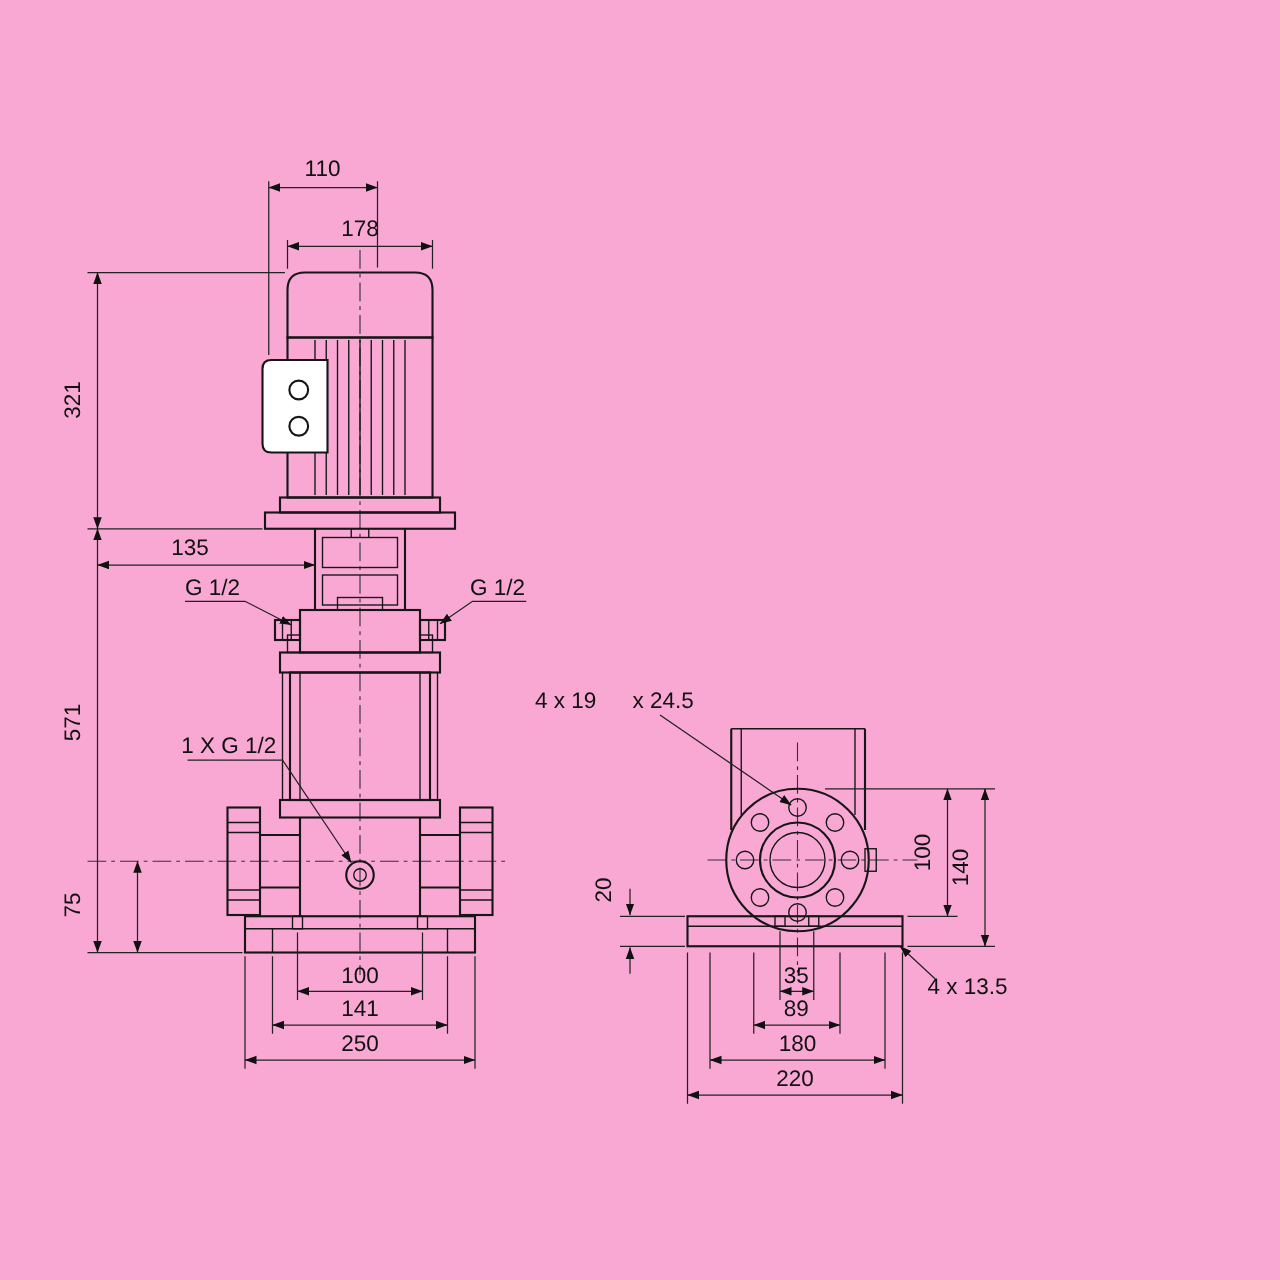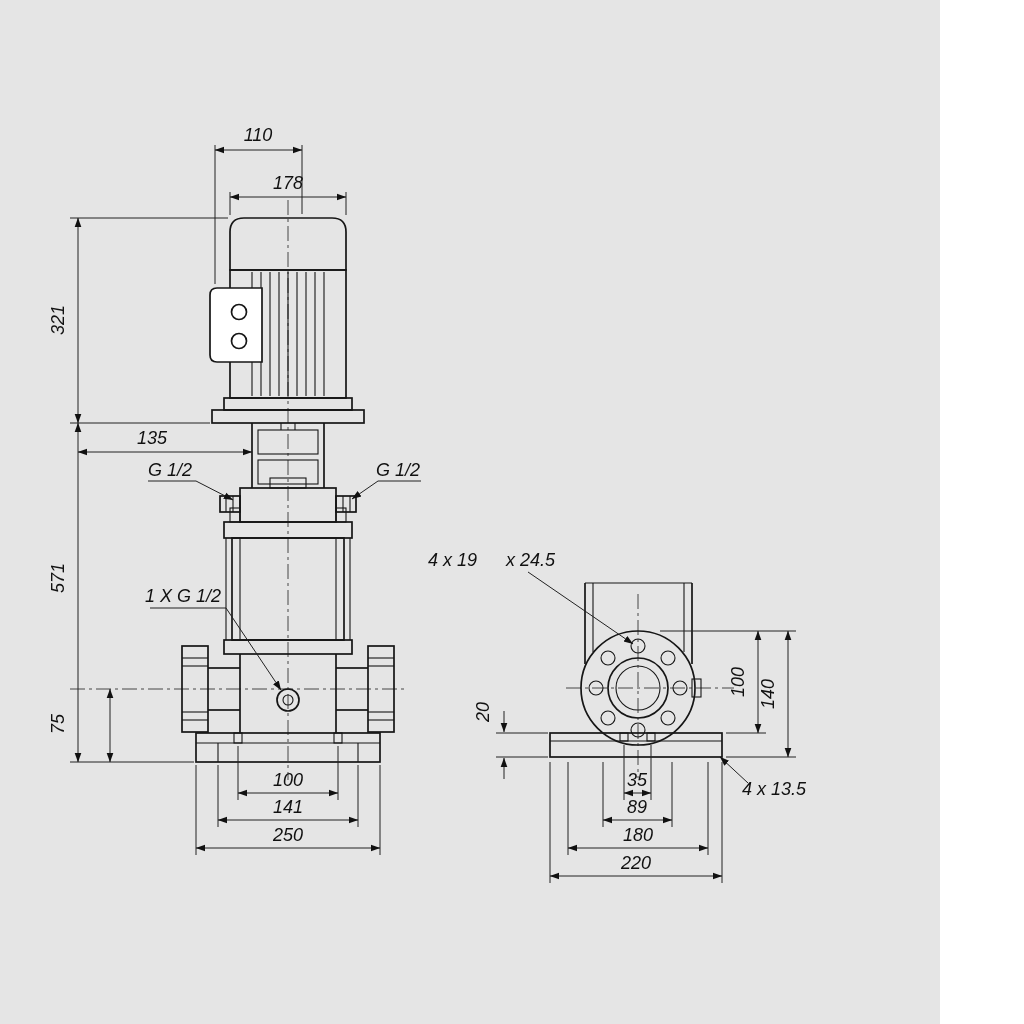--- a/index.html
+++ b/index.html
@@ -1,16 +1,16 @@
 <!DOCTYPE html>
 <html><head>
 <meta charset="utf-8">
 <style>
   html,body{margin:0;padding:0;background:#fff;}
-  #stage{position:relative;width:940px;height:1024px;background:#e5e5e5;overflow:hidden;font-style:italic;}
+  #stage{position:relative;width:1024px;height:1024px;background:#f9a8d4;overflow:hidden;}
   svg{display:block;}
   .geo{fill:none;stroke:#161616;stroke-width:1.7;}
   .geo-thin{fill:none;stroke:#161616;stroke-width:1.1;}
   .geo-fill{fill:#ffffff;stroke:#161616;stroke-width:1.7;}
   .dim{fill:none;stroke:#222;stroke-width:1;}
   .ext{fill:none;stroke:#222;stroke-width:1;}
   .cl{fill:none;stroke:#333;stroke-width:0.9;stroke-dasharray:15 4 3 4;}
   text.dim-label{font-family:"Liberation Sans",sans-serif;font-size:18px;fill:#111;}
 </style>
 </head>

